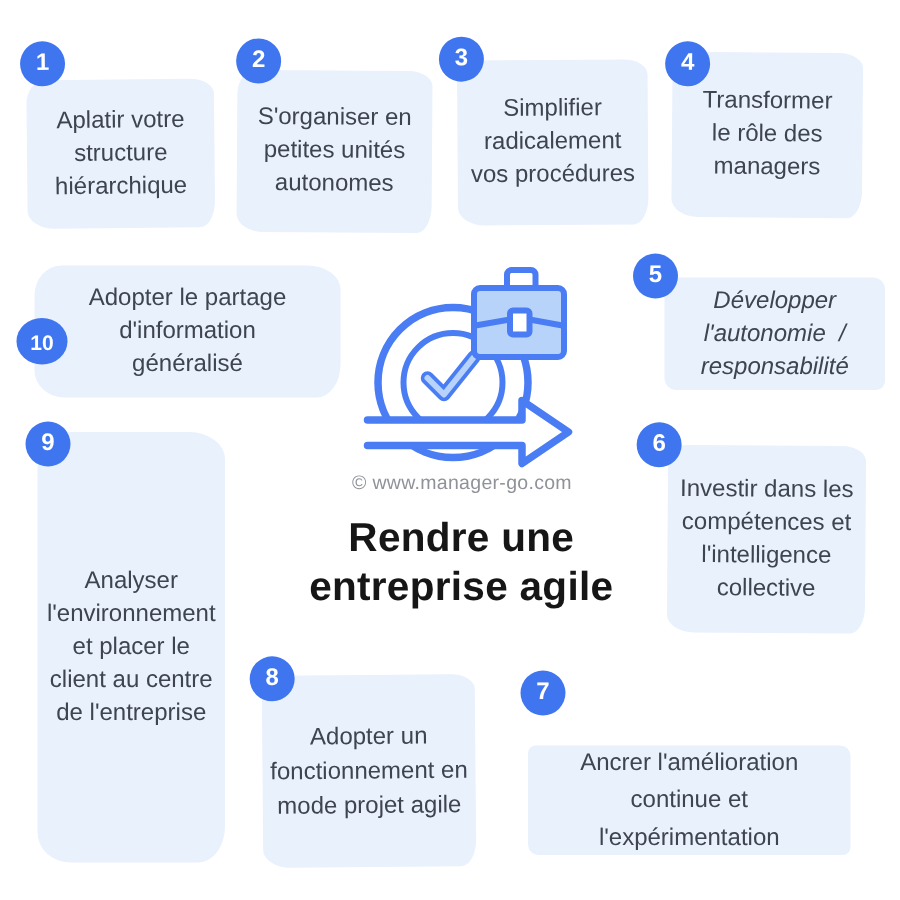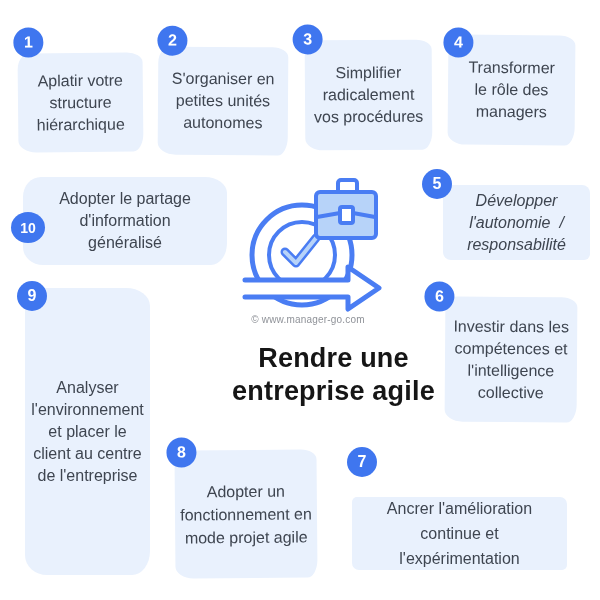--- a/index.html
+++ b/index.html
@@ -49,28 +49,28 @@
   .item-9  { left:25px;  top:288px; width:125px; height:287px; }
   .item-9 .note { border-radius:20px 24px 18px 22px / 24px 18px 24px 20px; }
   .item-9 .badge { left:-8px;  top:-7px; }
   .item-10 { left:23px;  top:177px; width:204px; height:88px; }
   .item-10 .note { border-radius:18px 22px 16px 20px / 20px 16px 22px 18px; }
   .item-10 .badge { left:-12px; top:-7px; width:34px; height:31px; font-size:14px;margin-top:42px; }
 
   .center-icon { position:absolute; left:235px; top:170px; width:160px; height:160px; z-index:1; }
   .copyright {
     position:absolute; left:208px; top:314px; width:200px;
-    text-align:center; font-size:10px; color: var(--copyright-gray,#8F9298);
+    text-align:center; font-size:13px; color: var(--copyright-gray,#8F9298);
     letter-spacing:0.2px;
   }
   .main-title {
     position:absolute; left:150px; top:342px; width:315px;
     text-align:center; font-size:27px; line-height:33px; font-weight:bold;
     color: var(--title-color,#161616);
-    white-space: pre-line; letter-spacing:0.2px;margin-left:26px;
+    white-space: pre-line; letter-spacing:0.2px;
   }
 </style>
 </head>
 <body>
 
 <div id="canvas">
 
   <div class="item item-1">
     <span class="badge">1</span>
     <div class="note">Aplatir votre

